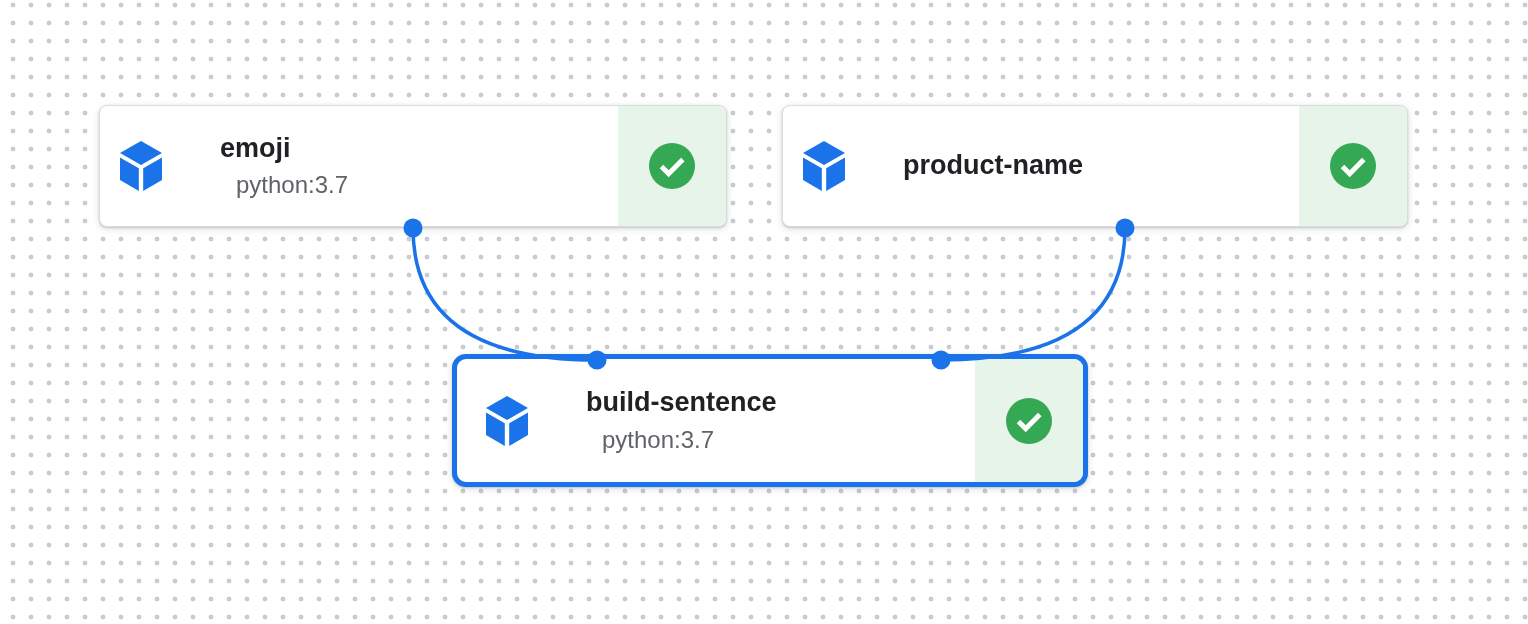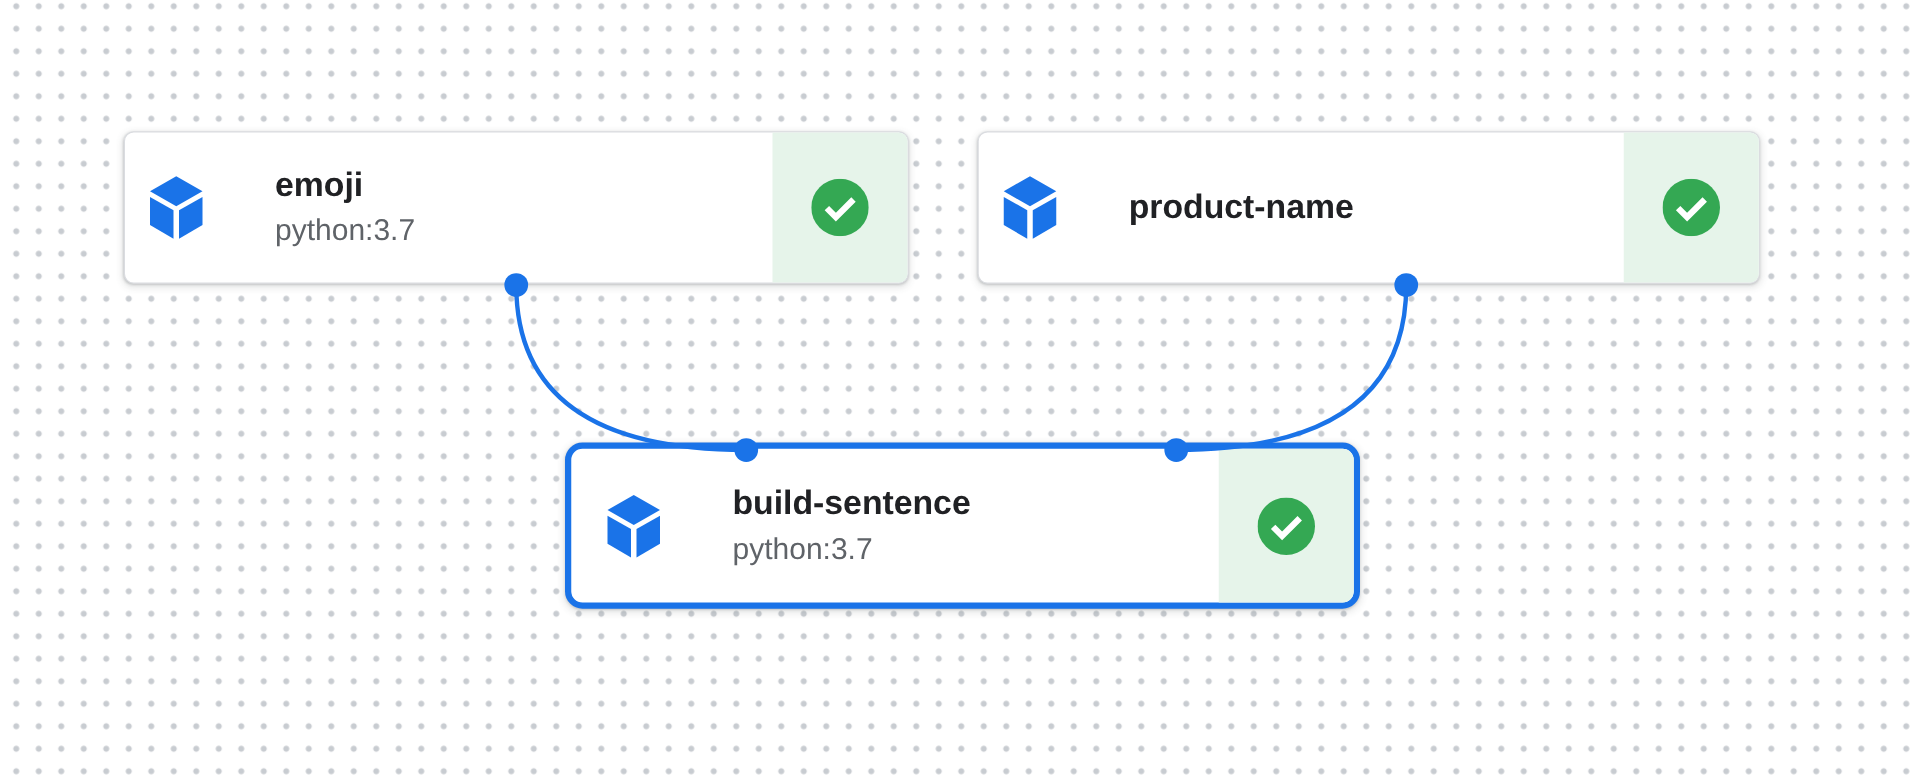--- a/index.html
+++ b/index.html
@@ -59,20 +59,21 @@
     color:#202124;
     line-height:1.15;
     white-space:nowrap;
   }
   .node-image{
     font-size:24px;
     font-weight:400;
     color:#5f6368;
     margin-top:7px;
     white-space:nowrap;
+    margin-left:16px;
   }
 
   .status-panel{
     width:108px;
     flex:0 0 108px;
     background:#e6f4ea;
     display:flex;
     align-items:center;
     justify-content:center;
     border-radius:0 7px 7px 0;

